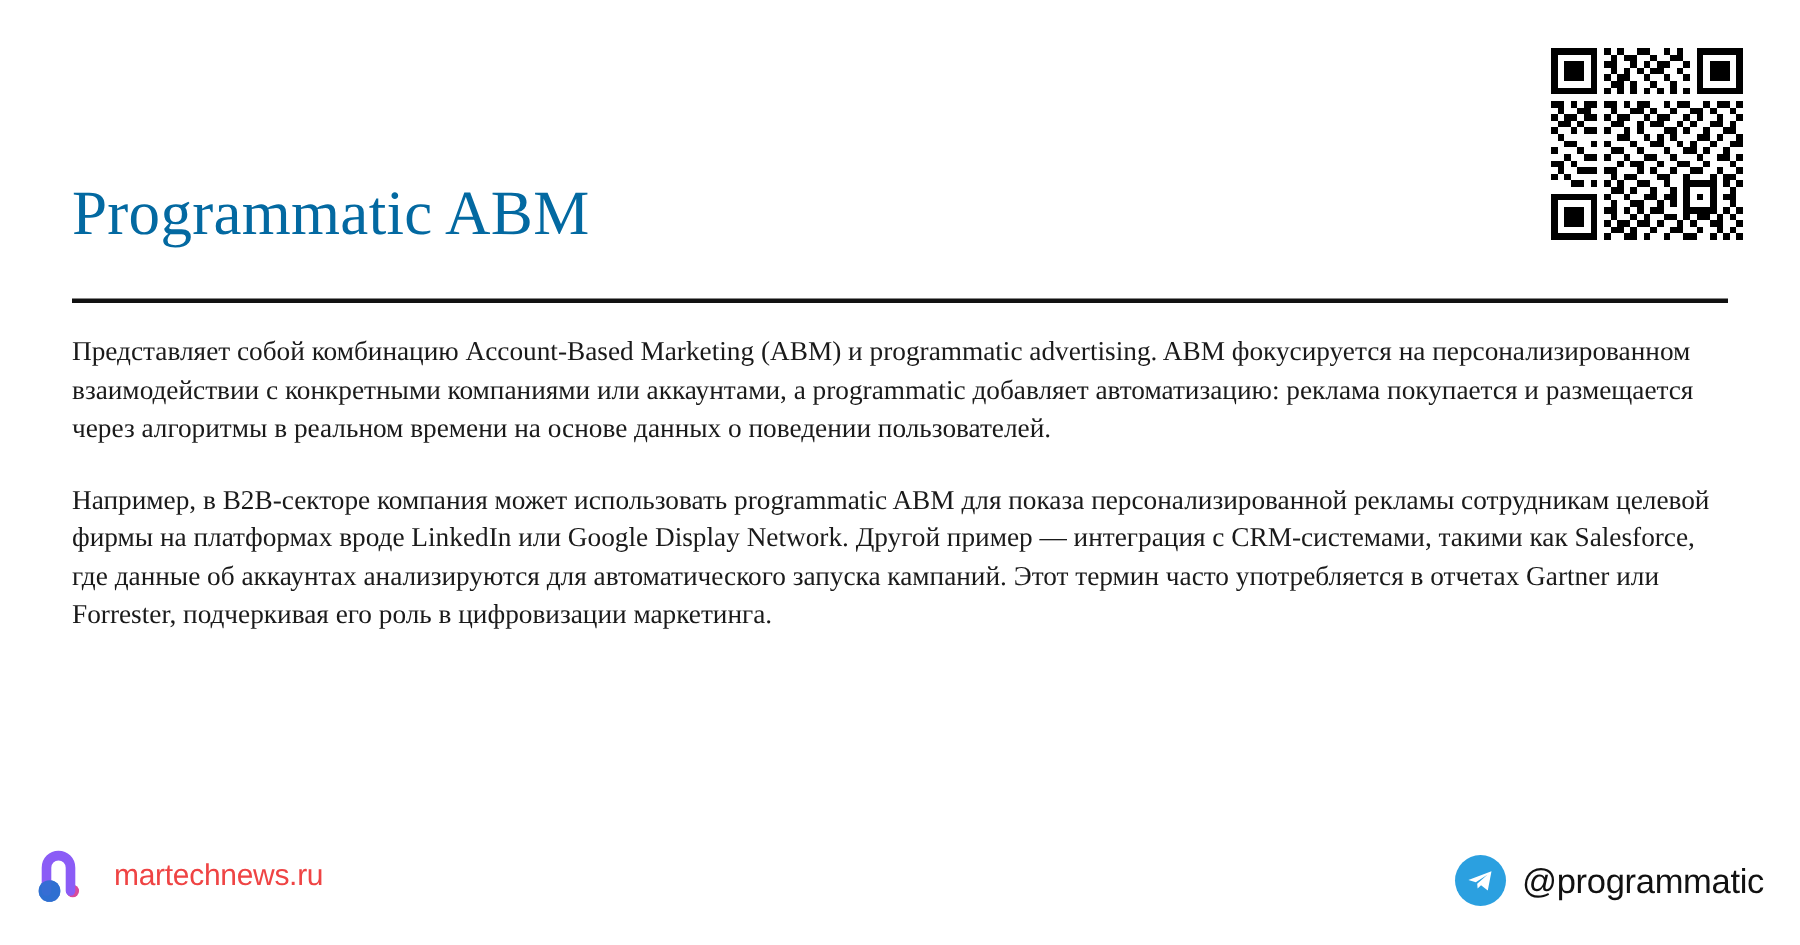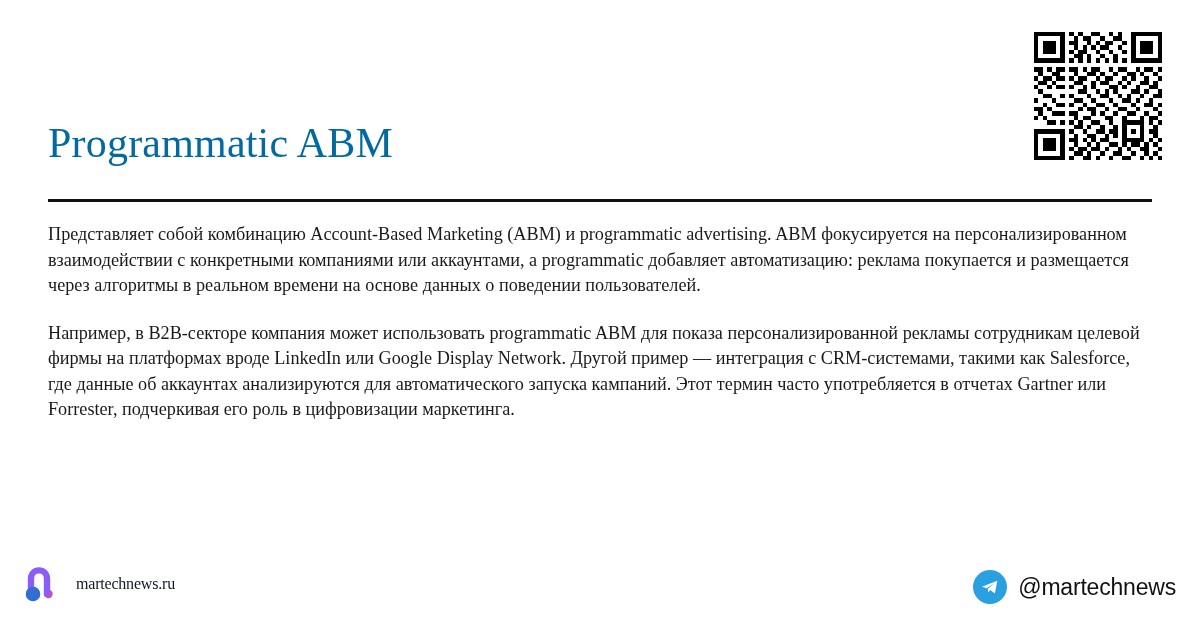--- a/index.html
+++ b/index.html
@@ -89,23 +89,23 @@
     align-items: center;
     gap: 12px;
   }
   .logo-mark {
     width: 40px;
     height: 40px;
     position: relative;
     flex: 0 0 auto;
   }
   .site-name {
-    font-family: Liberation Serif, serif;
-    font-size: 16px;
-    color: #0f172a;
+    font-family: Liberation Sans, sans-serif;
+    font-size: 20px;
+    color: #ef4444;
     letter-spacing: -0.2px;
   }
 
   .footer-right {
     position: absolute;
     right: 24px;
     bottom: 26px;
     display: flex;
     align-items: center;
     gap: 11px;
@@ -396,16 +396,16 @@
     </span>
     <span class="site-name">martechnews.ru</span>
   </div>
 
   <div class="footer-right">
     <span class="tg-icon">
       <svg viewBox="0 0 24 24" width="22" height="22">
         <path d="M3.2 11.6 L20 5.2 L17.3 19.2 L12.4 15.4 L9.9 17.8 L9.6 14.3 L17 7.9 L8.6 13.3 Z" fill="#ffffff"></path>
       </svg>
     </span>
-    <span class="tg-handle">@martechnews</span>
+    <span class="tg-handle">@programmatic</span>
   </div>
 
 </div>
 
 </body></html>

